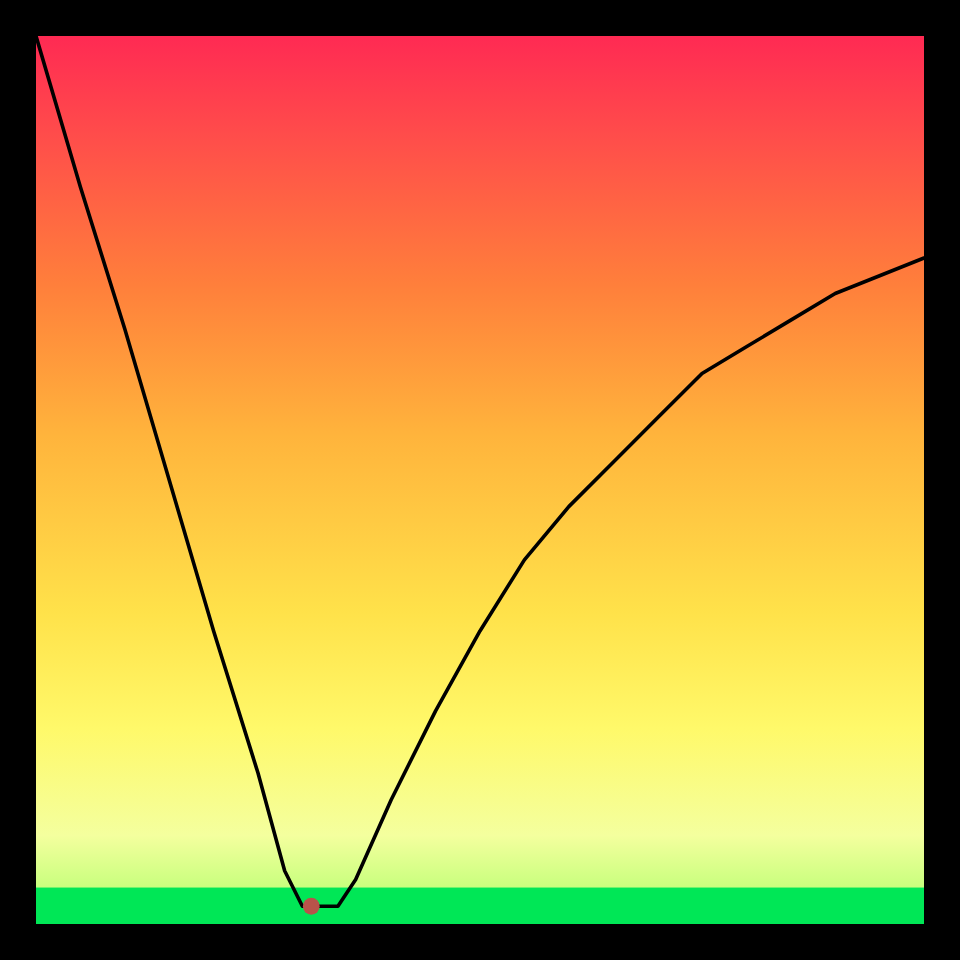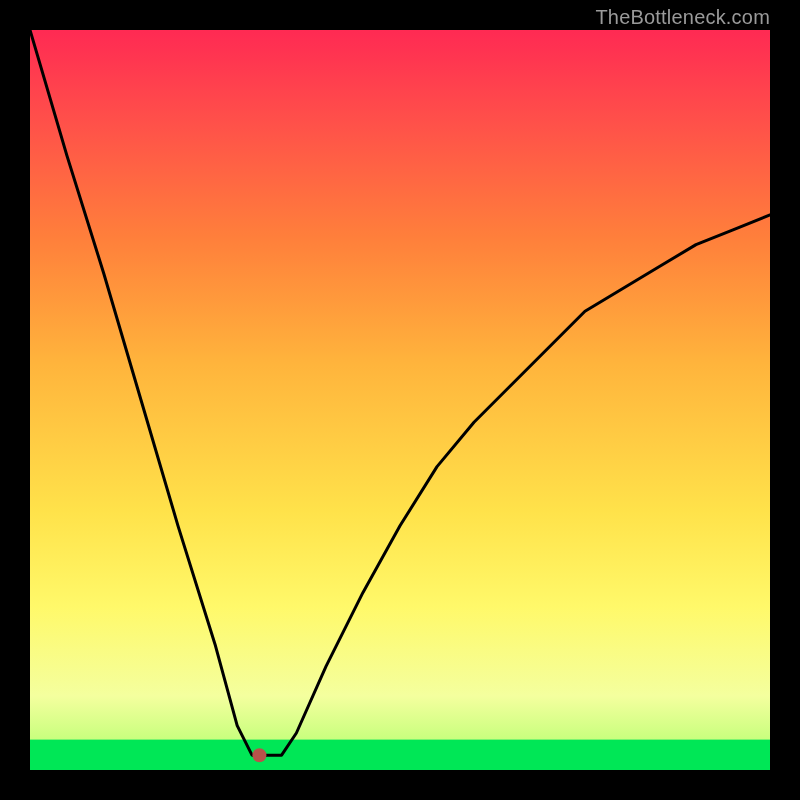--- a/index.html
+++ b/index.html
@@ -53,20 +53,19 @@
     top: 0;
     width: 740px;
     height: 740px;
     pointer-events: none;
   }
 </style>
 </head>
 <body>
 
 <div class="frame">
-  <div class="watermark">TheBottleneck.com</div>
   <div class="plot">
     <svg class="curve" viewBox="0 0 740 740">
       <path fill="none" stroke="#000" stroke-width="3" stroke-linejoin="round" stroke-linecap="round" d="M0.0 0.0 L37.0 125.8 L74.0 244.2 L111.0 370.0 L148.0 495.8 L185.0 614.2 L207.2 695.6 L222.0 725.2 L229.4 725.2 L236.8 725.2 L251.6 725.2 L266.4 703.0 L296.0 636.4 L333.0 562.4 L370.0 495.8 L407.0 436.6 L444.0 392.2 L481.0 355.2 L518.0 318.2 L555.0 281.2 L592.0 259.0 L629.0 236.8 L666.0 214.6 L703.0 199.8 L740.0 185.0"></path>
       <circle r="7" cx="229.4" cy="725.2" fill="#b8534a"></circle>
     </svg>
   </div>
 </div>
 
 </body></html>

